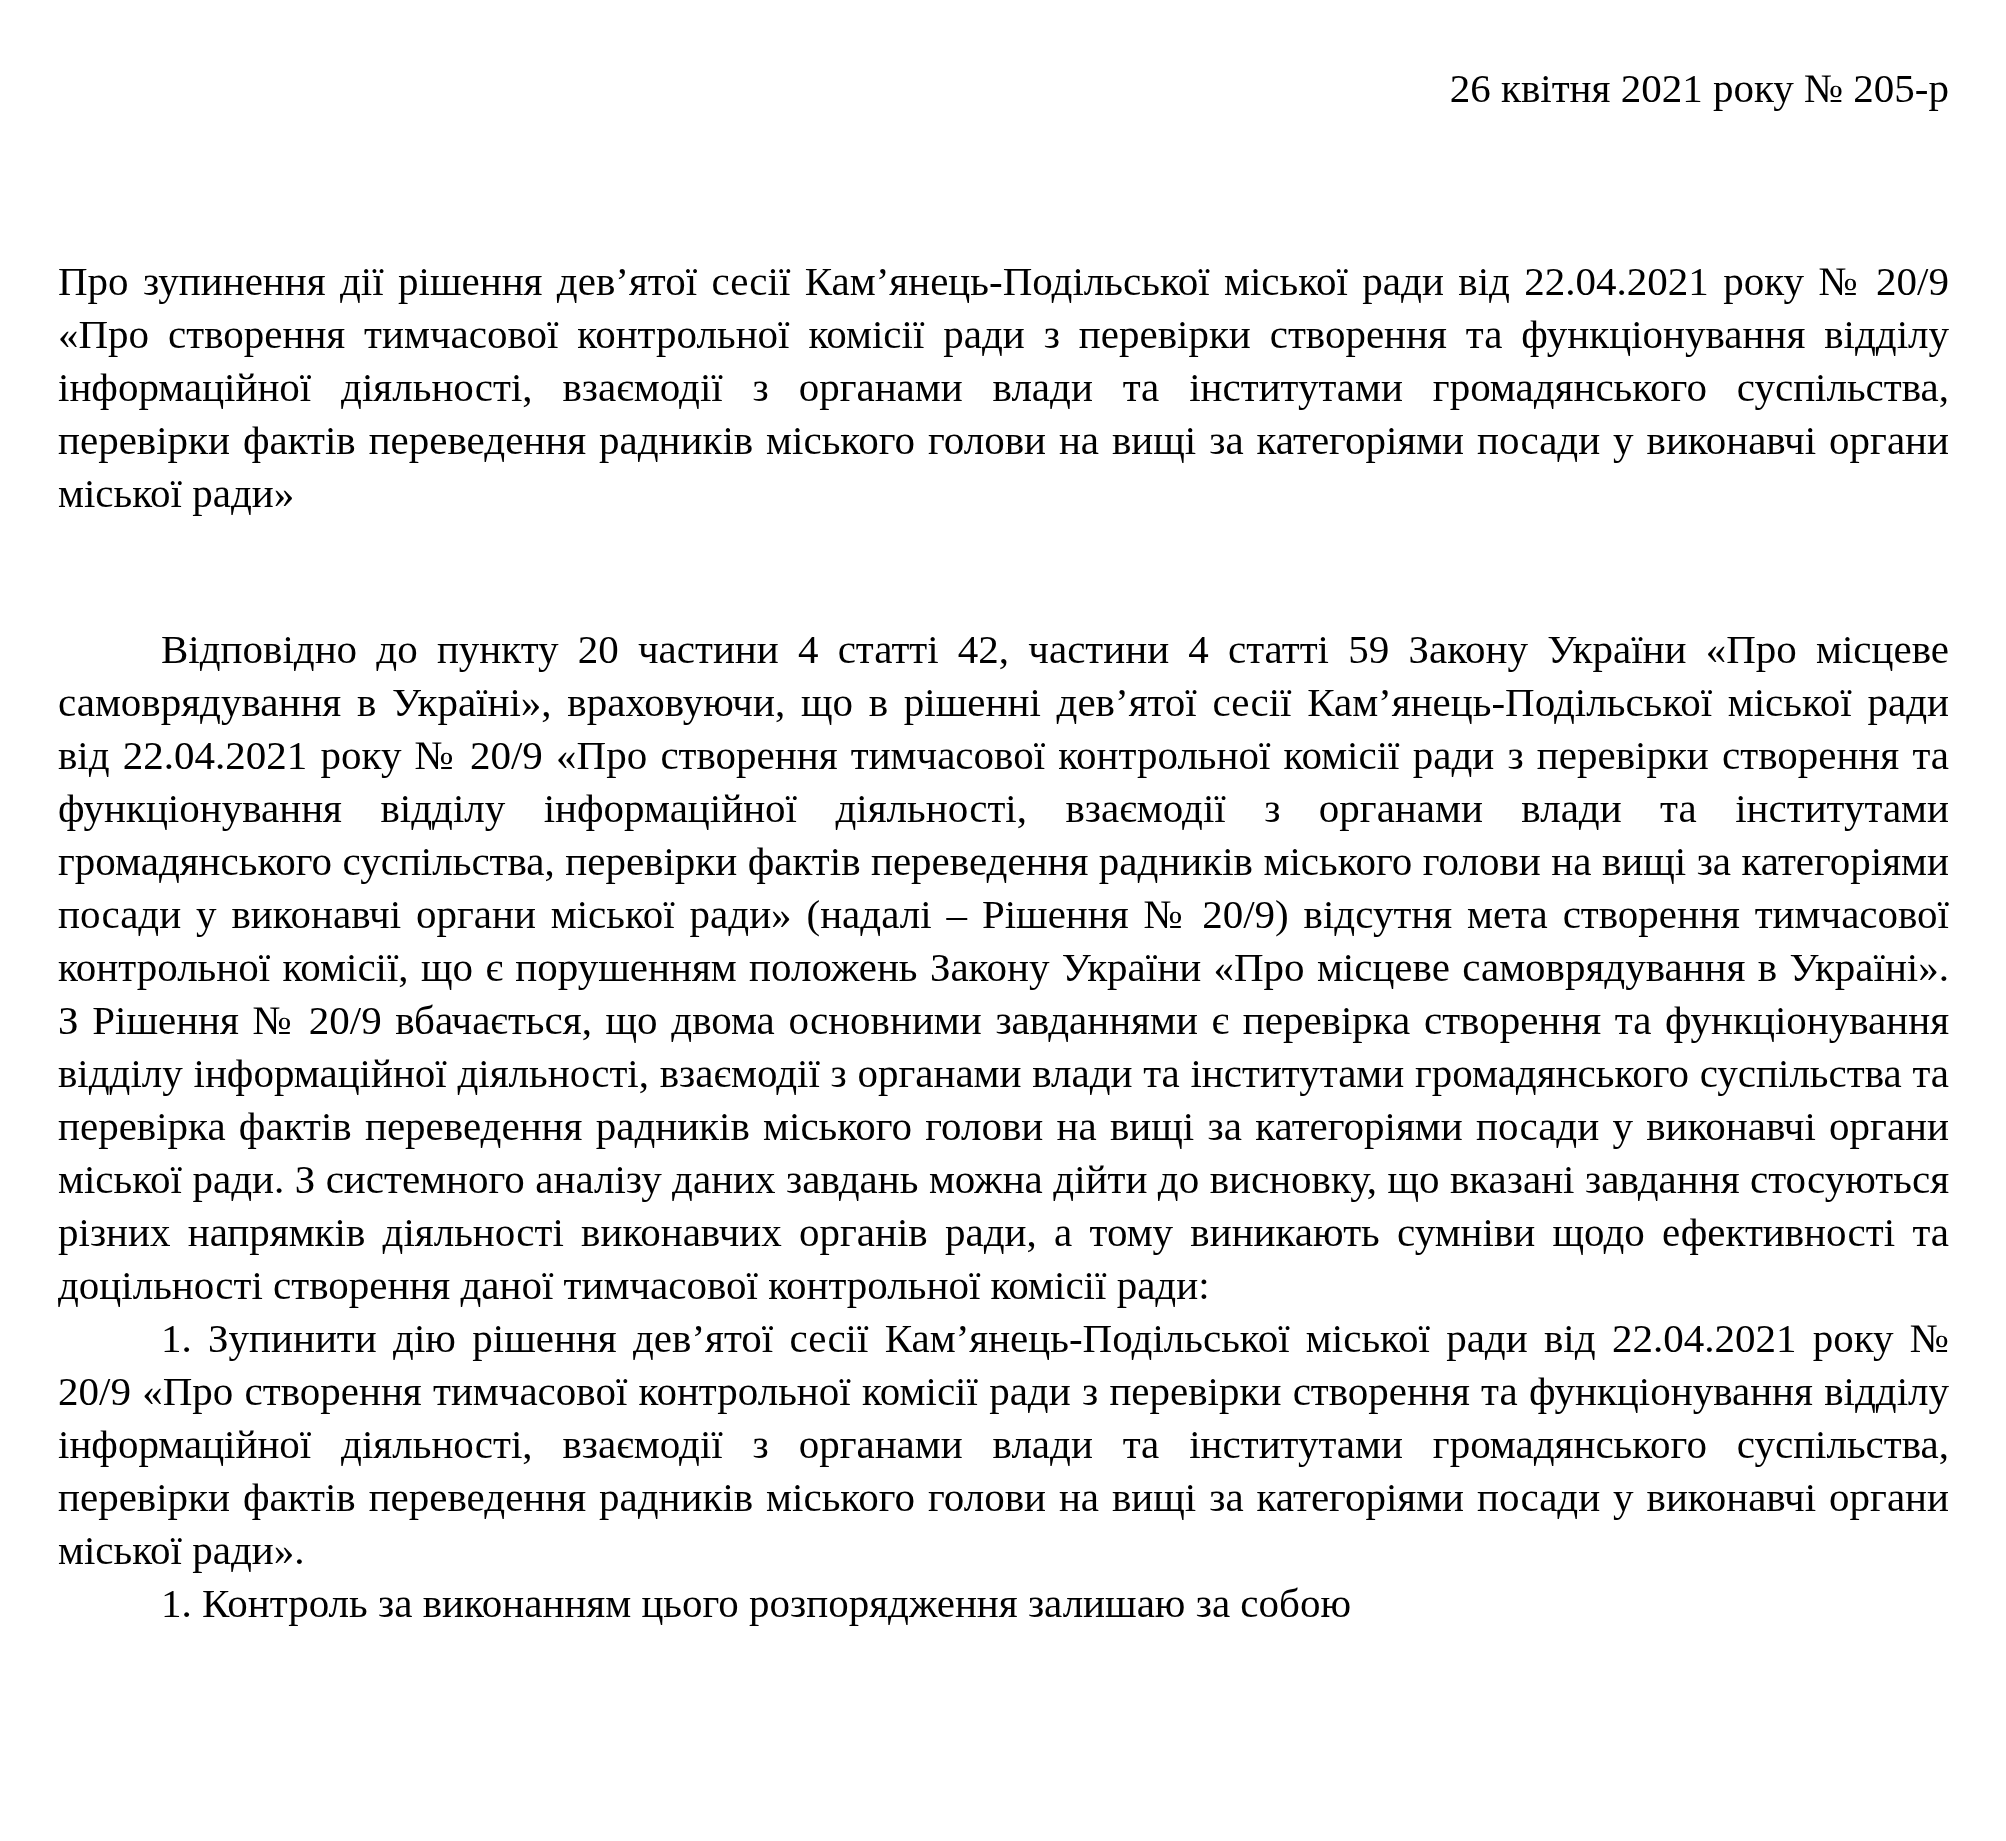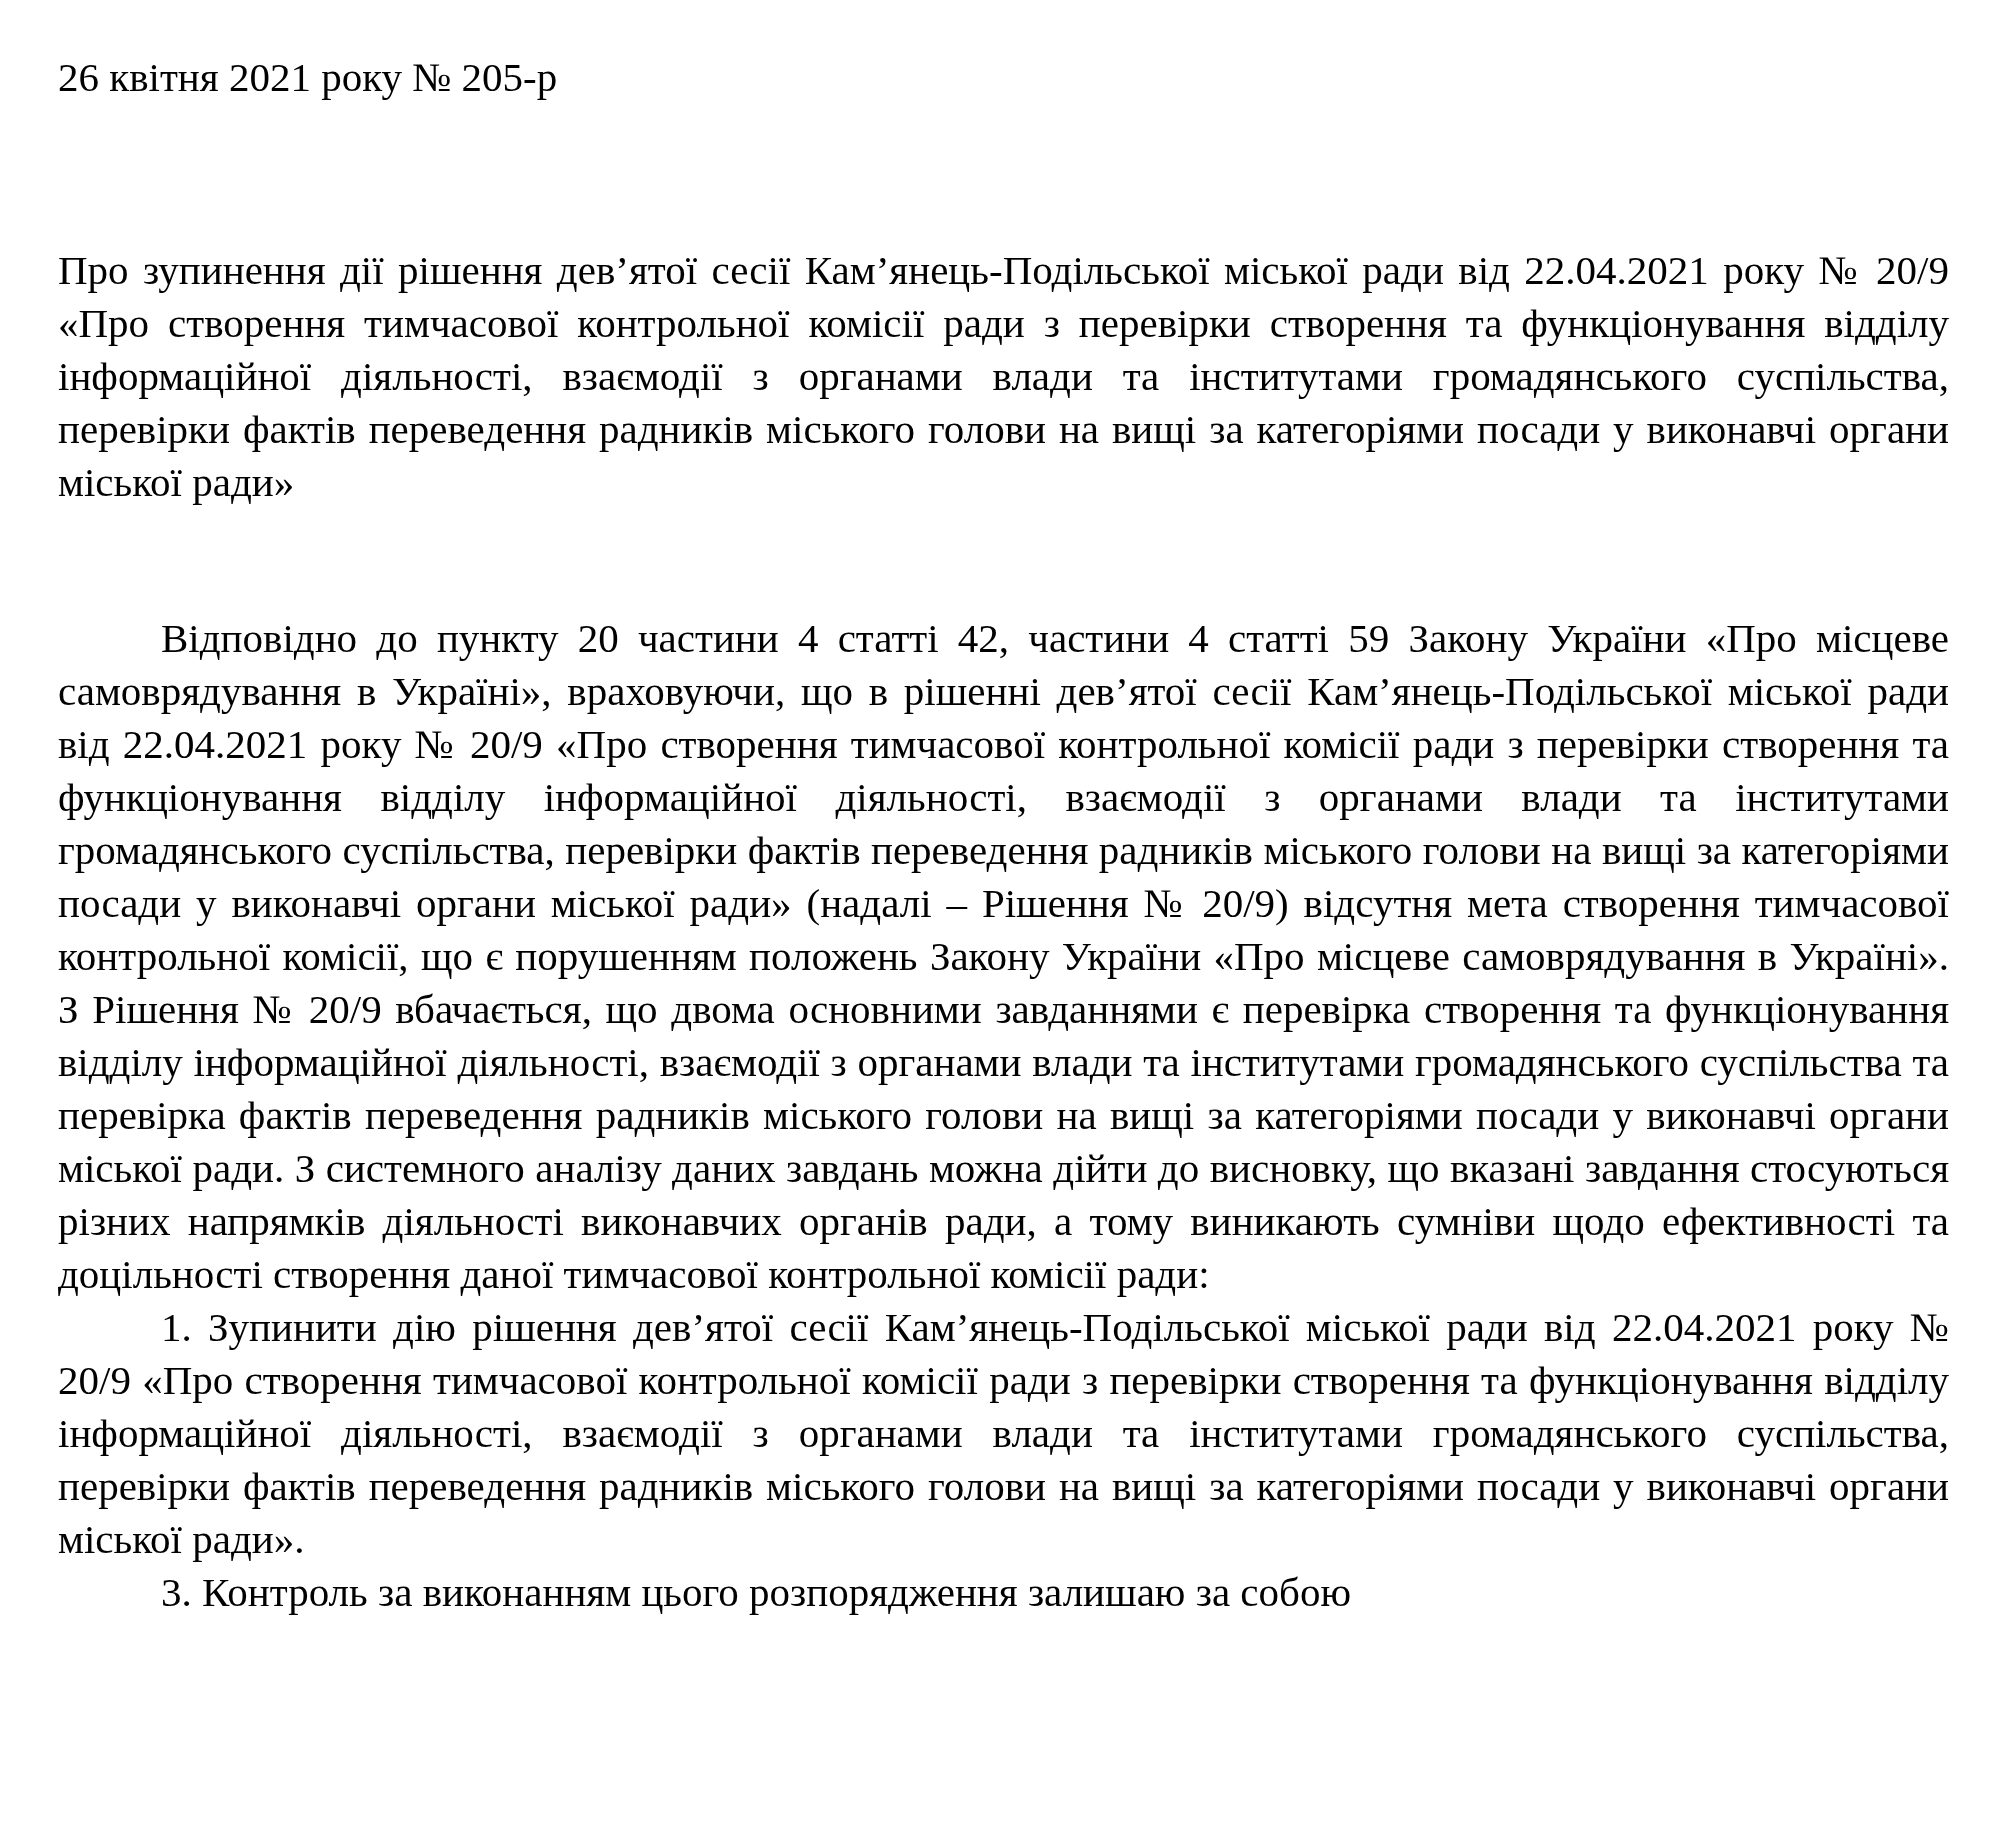--- a/index.html
+++ b/index.html
@@ -15,21 +15,23 @@
     padding: 51px 57px 0 58px;
     background: #ffffff;
     color: #000000;
     font-family: "Liberation Serif", "DejaVu Serif", serif;
     font-size: 41px;
     line-height: 53px;
     overflow: hidden;
   }
   p { margin: 0; }
   .date-line {
+    text-align: right;
     white-space: nowrap;
+    margin-top: 11px;
   }
   .subject {
     margin-top: 140px;
     text-align: justify;
   }
   .body-par {
     margin-top: 103px;
   }
   .indent {
     text-indent: 103px;
@@ -42,15 +44,15 @@
 <div class="page">
   <p class="date-line">26 квітня 2021 року № 205-р</p>
 
   <p class="subject">Про зупинення дії рішення дев’ятої сесії Кам’янець-Подільської міської ради від 22.04.2021 року № 20/9 «Про створення тимчасової контрольної комісії ради з перевірки створення та функціонування відділу інформаційної діяльності, взаємодії з органами влади та інститутами громадянського суспільства, перевірки фактів переведення радників міського голови на вищі за категоріями посади у виконавчі органи міської ради»</p>
 
   <p class="body-par indent">Відповідно до пункту 20 частини 4 статті 42, частини 4 статті 59 Закону України «Про місцеве самоврядування в Україні», враховуючи, що в рішенні дев’ятої сесії Кам’янець-Подільської міської ради від 22.04.2021 року № 20/9 «Про створення тимчасової контрольної комісії ради з перевірки створення та функціонування відділу інформаційної діяльності, взаємодії з органами влади та інститутами громадянського суспільства, перевірки фактів переведення радників міського голови на вищі за категоріями посади у виконавчі органи міської ради» (надалі – Рішення № 20/9) відсутня мета створення тимчасової контрольної комісії, що є порушенням положень Закону України «Про місцеве самоврядування в Україні». З Рішення № 20/9 вбачається, що двома основними завданнями є перевірка створення та функціонування відділу інформаційної діяльності, взаємодії з органами влади та інститутами громадянського суспільства та перевірка фактів переведення радників міського голови на вищі за категоріями посади у виконавчі органи міської ради. З системного аналізу даних завдань можна дійти до висновку, що вказані завдання стосуються різних напрямків діяльності виконавчих органів ради, а тому виникають сумніви щодо ефективності та доцільності створення даної тимчасової контрольної комісії ради:</p>
 
   <p class="indent">1. Зупинити дію рішення дев’ятої сесії Кам’янець-Подільської міської ради від 22.04.2021 року № 20/9 «Про створення тимчасової контрольної комісії ради з перевірки створення та функціонування відділу інформаційної діяльності, взаємодії з органами влади та інститутами громадянського суспільства, перевірки фактів переведення радників міського голови на вищі за категоріями посади у виконавчі органи міської ради».</p>
 
 
-  <p class="indent">3. Контроль за виконанням цього розпорядження залишаю за собою</p>
+  <p class="indent">1. Контроль за виконанням цього розпорядження залишаю за собою</p>
 </div>
 
 
 </body></html>

